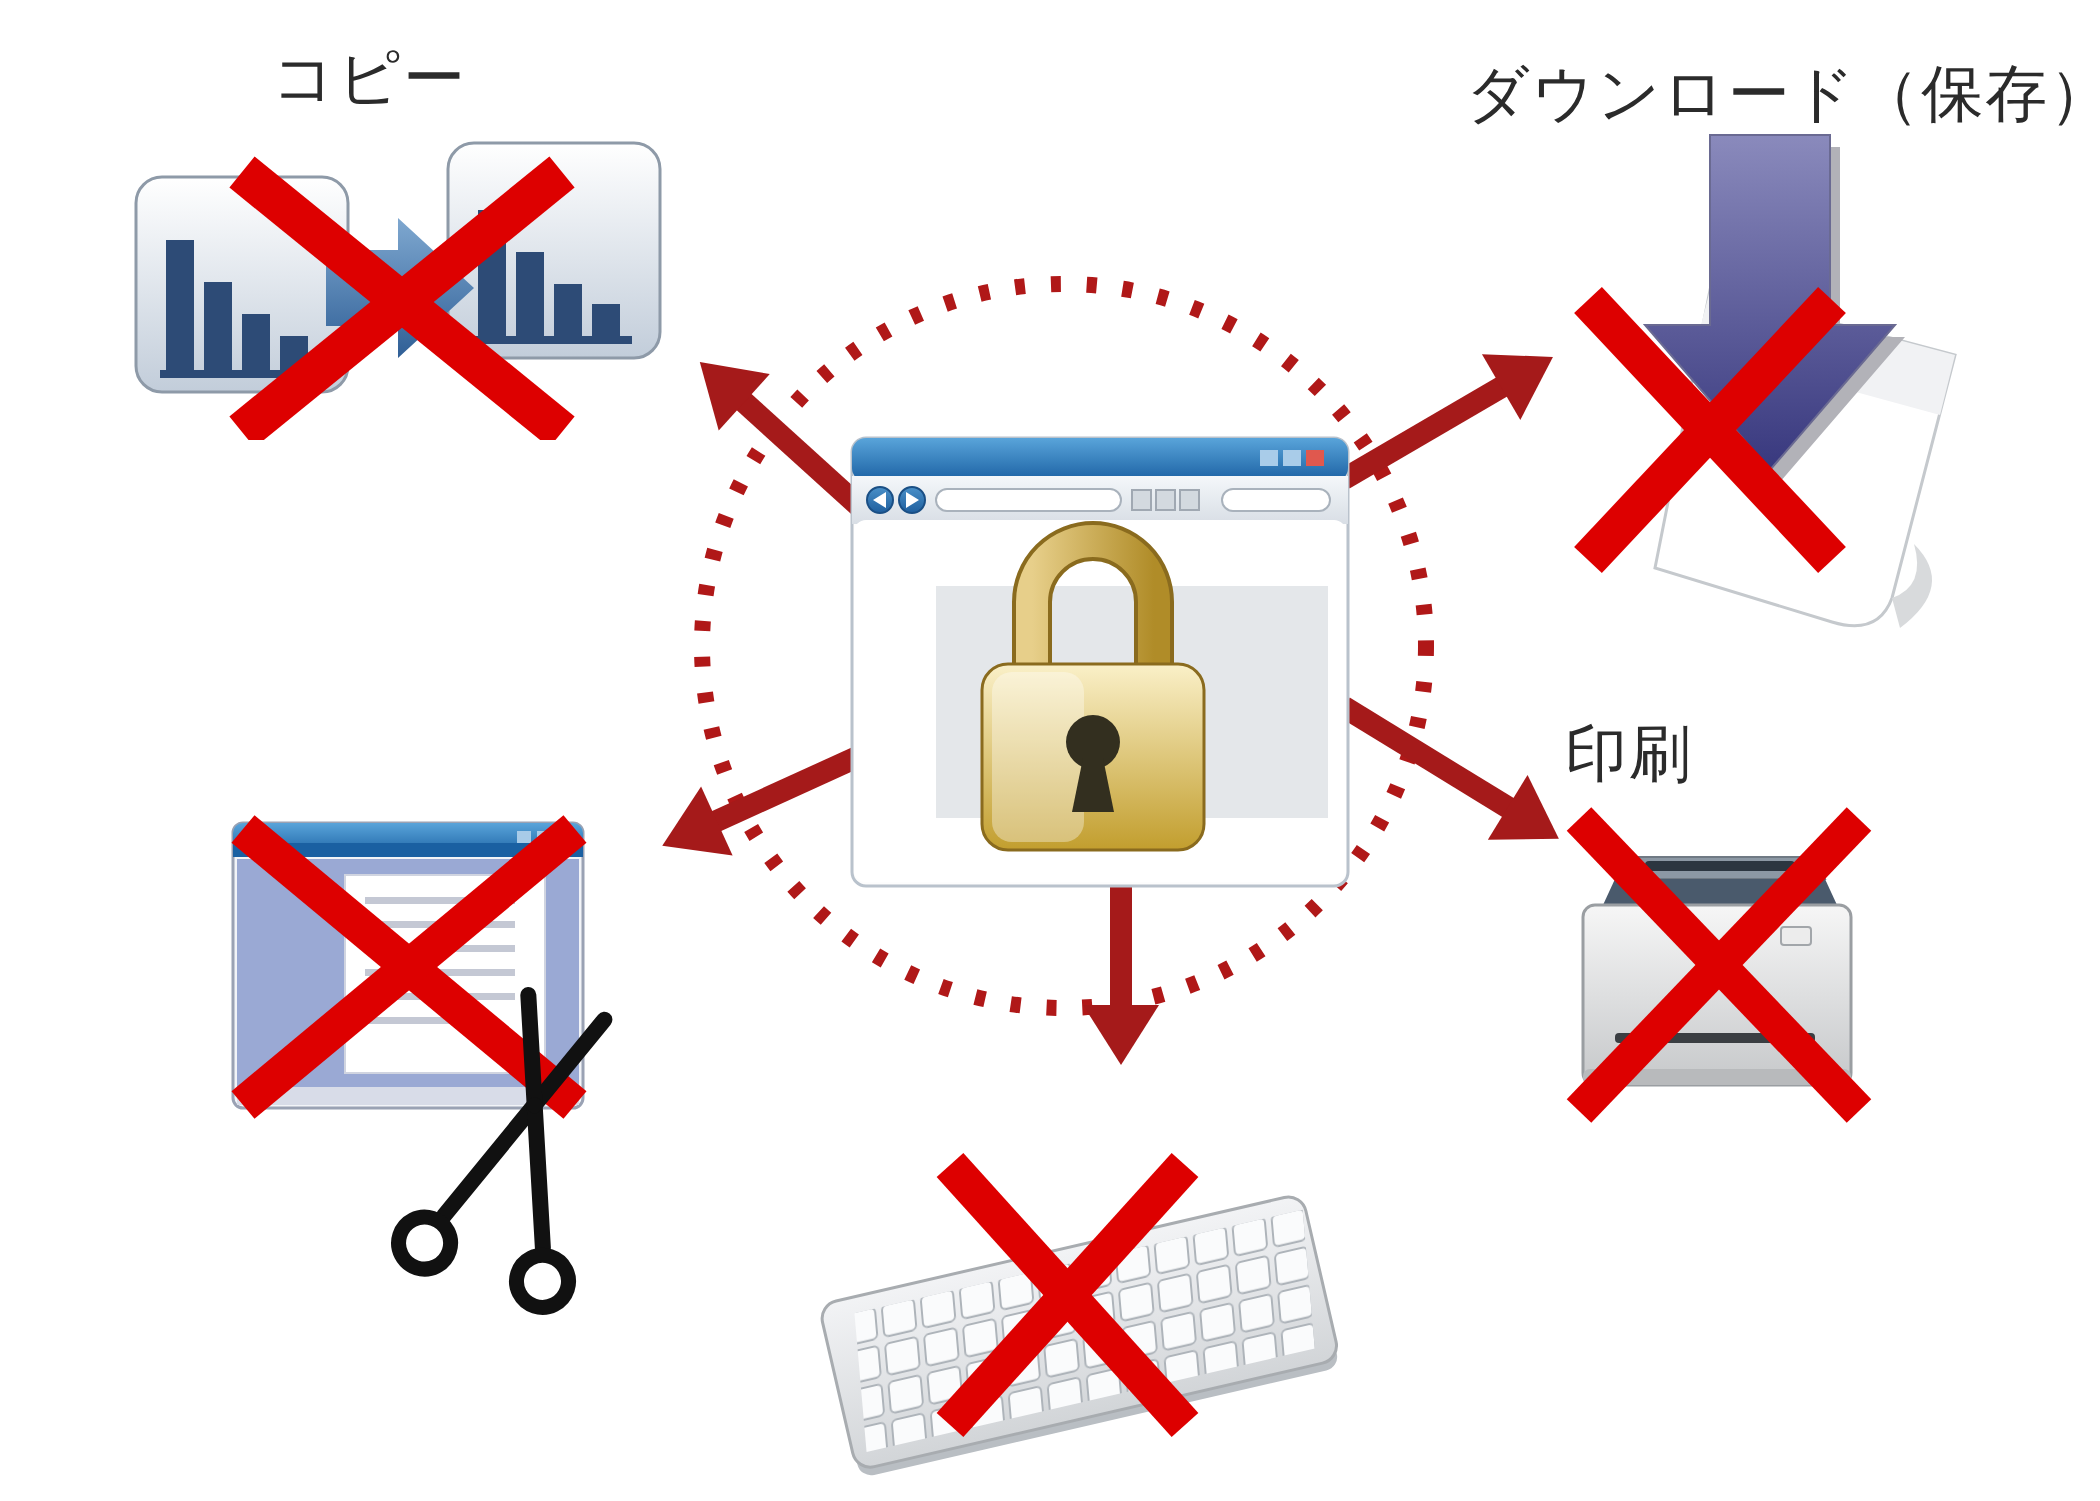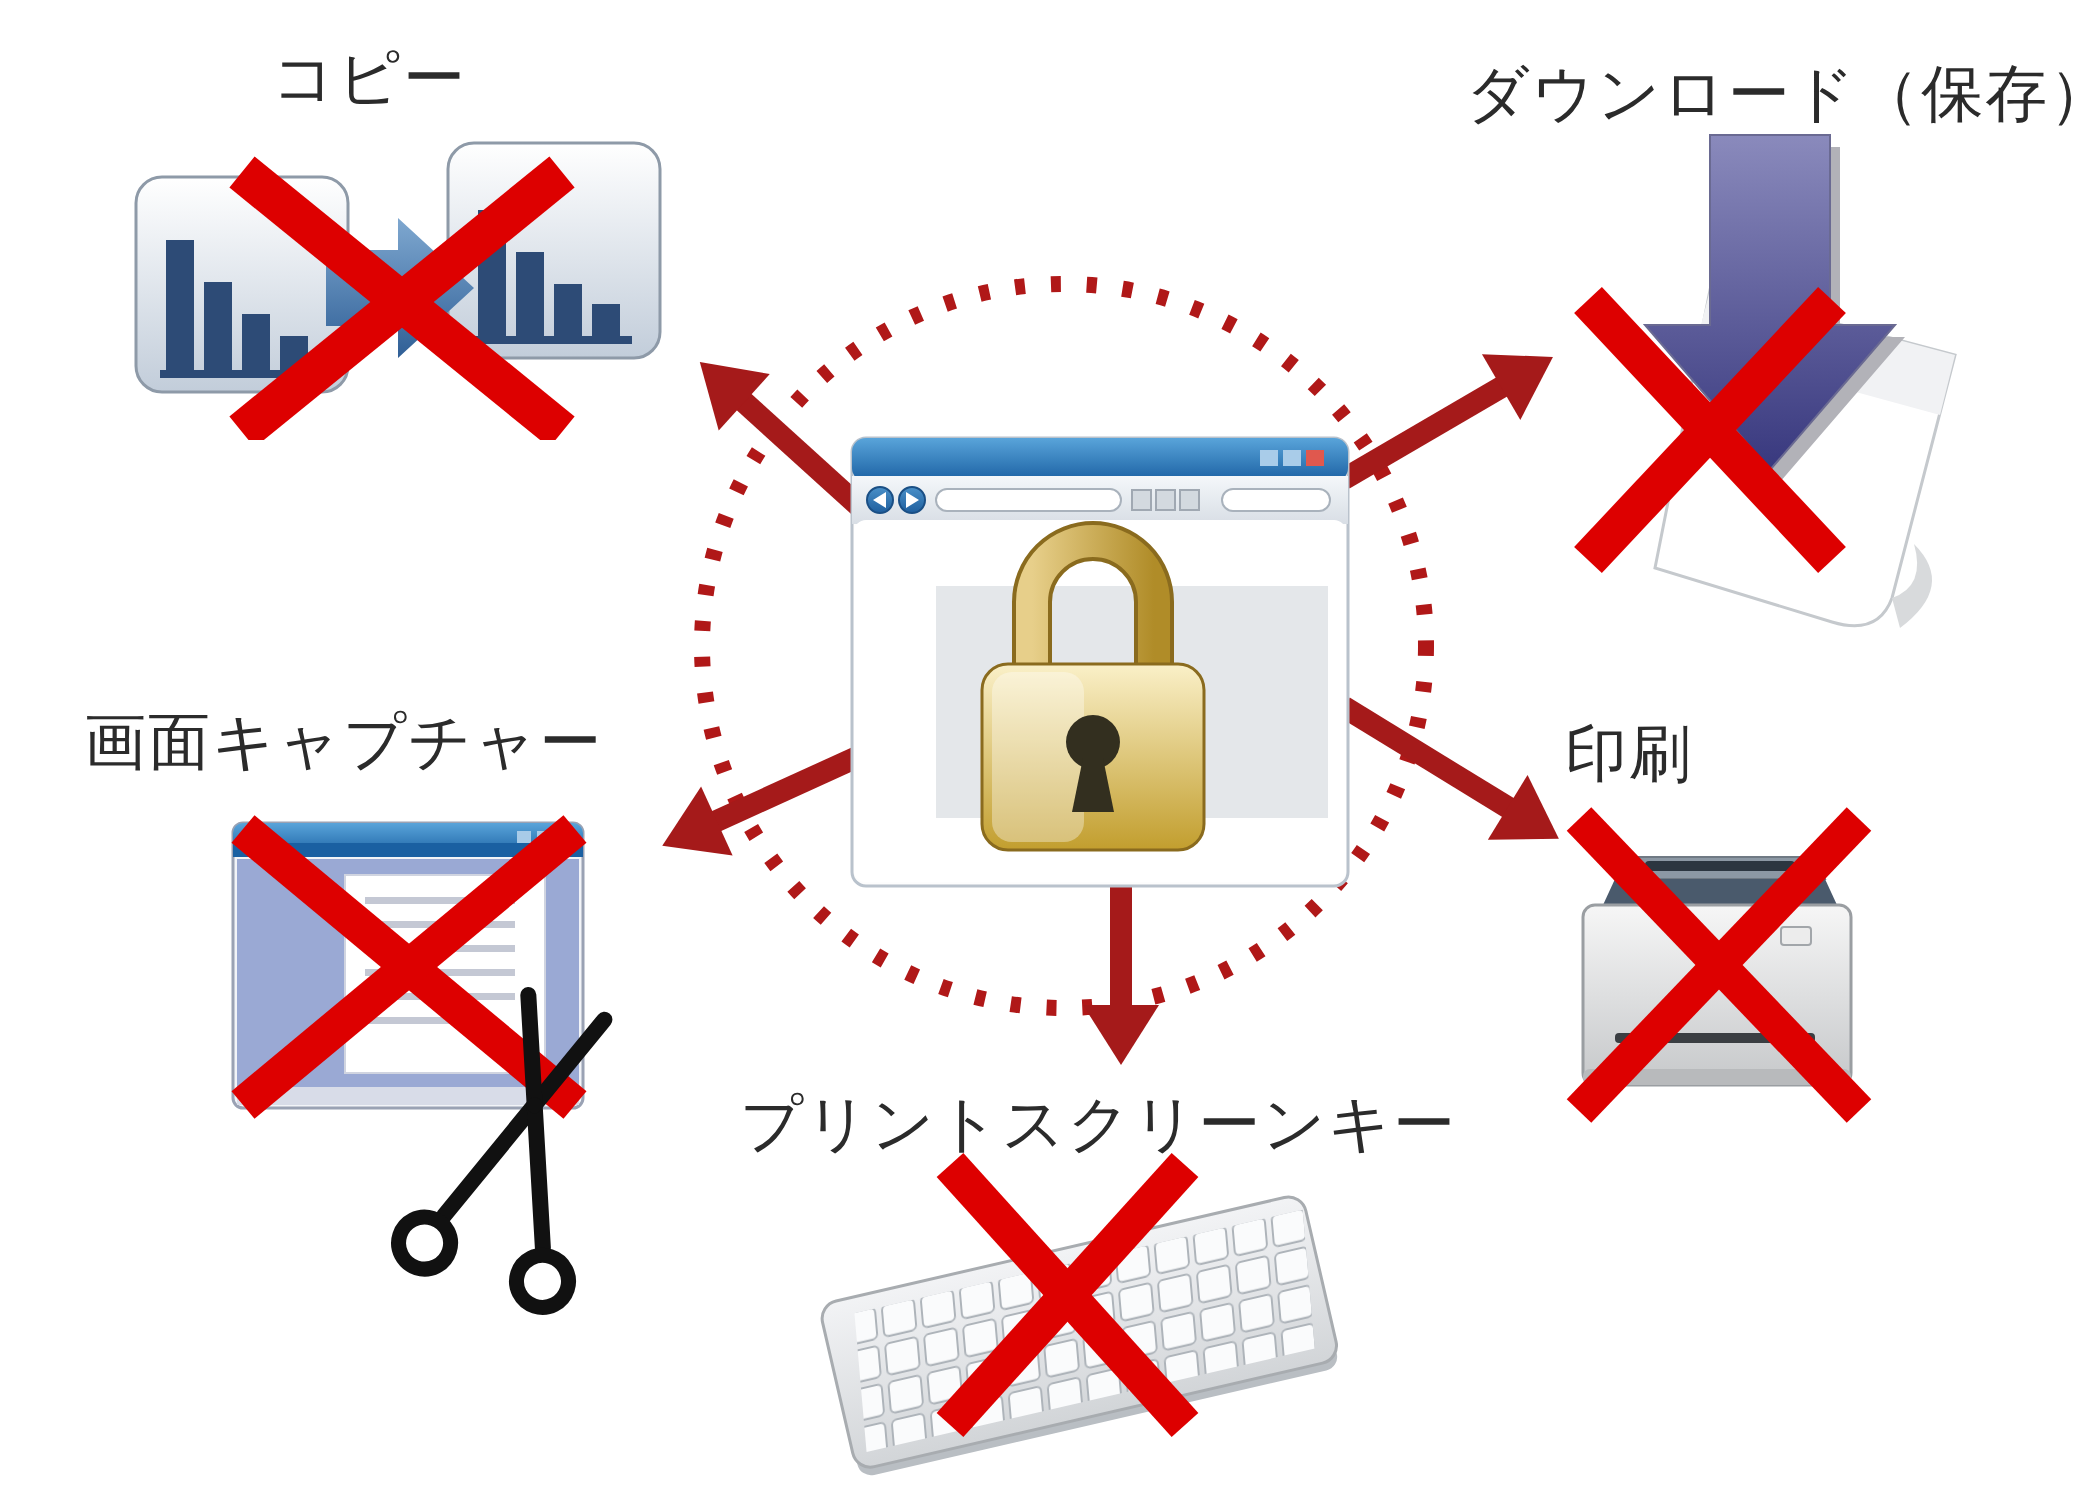--- a/index.html
+++ b/index.html
@@ -251,17 +251,15 @@
       </g>
     </g>
     <g stroke="#dd0000" stroke-width="36">
       <line x1="160" y1="40" x2="395" y2="300"></line>
       <line x1="395" y1="40" x2="160" y2="300"></line>
     </g>
   </svg>
 
   <div class="label" style="left:272px;top:36px">コピー</div>
   <div class="label" style="left:1466px;top:52px">ダウンロード（保存）</div>
-  <div class="label" style="left:84px;top:700px">画面キャプチャー</div>
   <div class="label" style="left:1565px;top:712px">印刷</div>
-  <div class="label" style="left:740px;top:1082px">プリントスクリーンキー</div>
 
 </div>
 
 </body></html>

